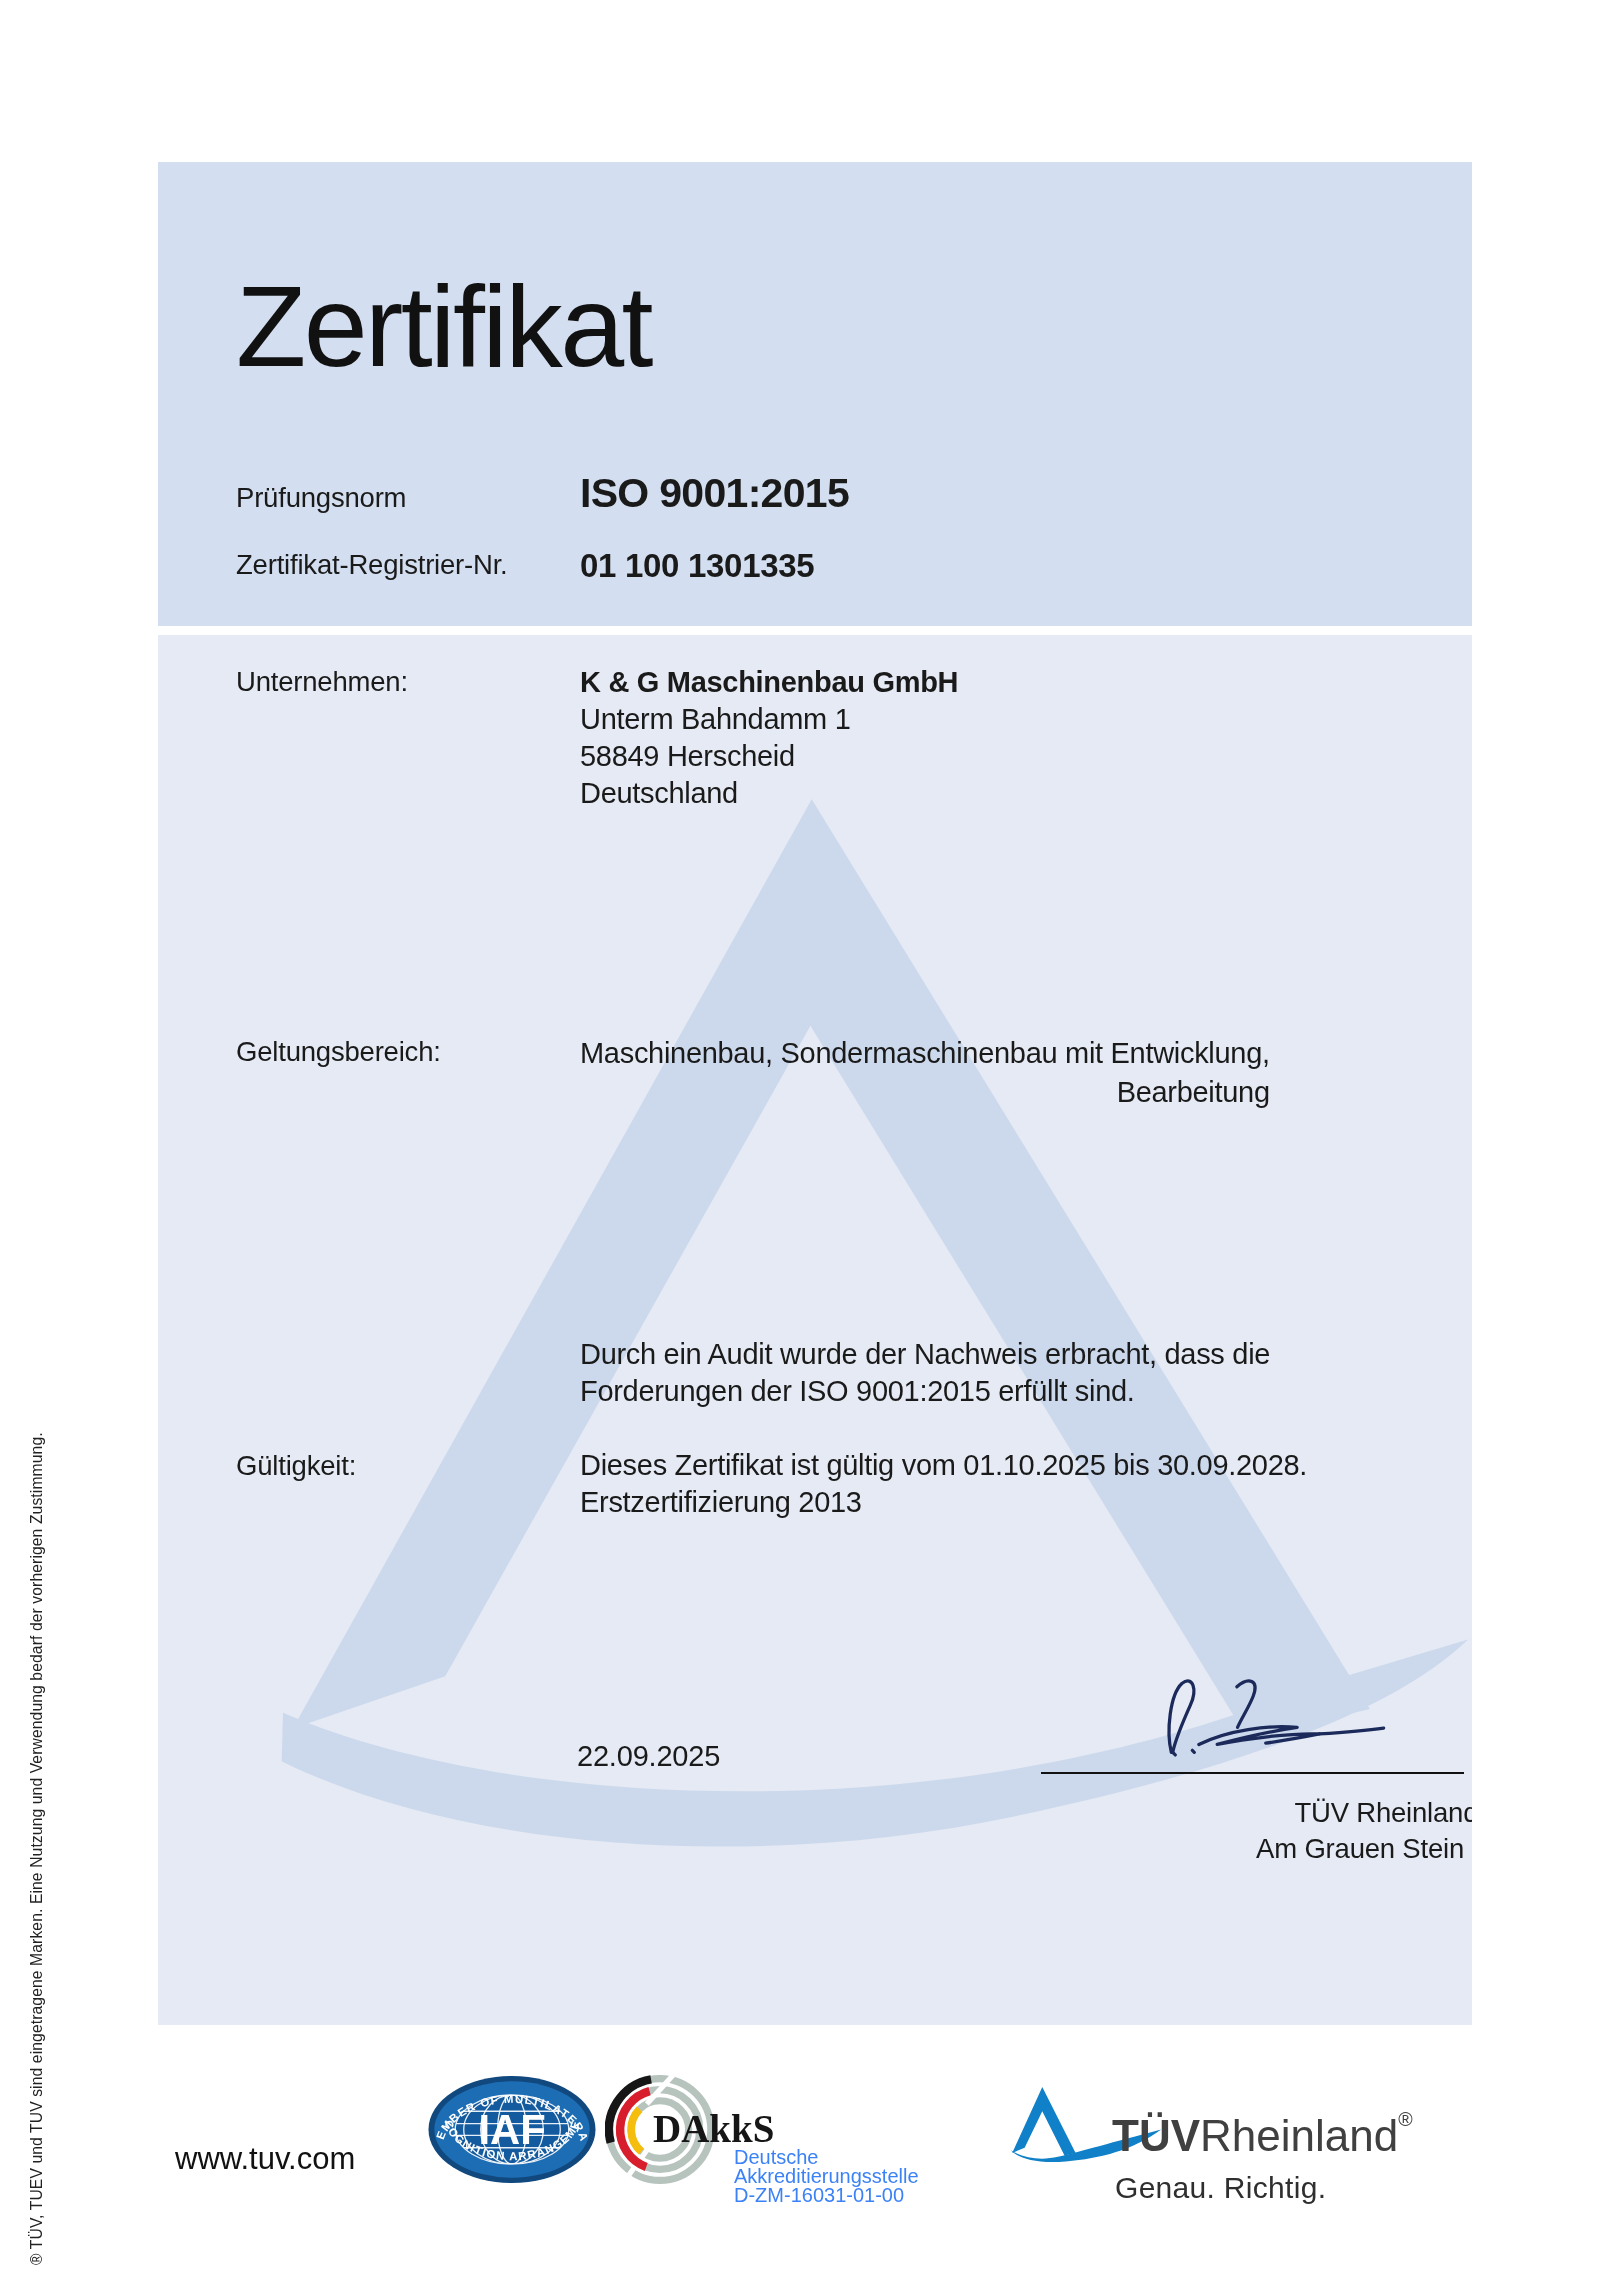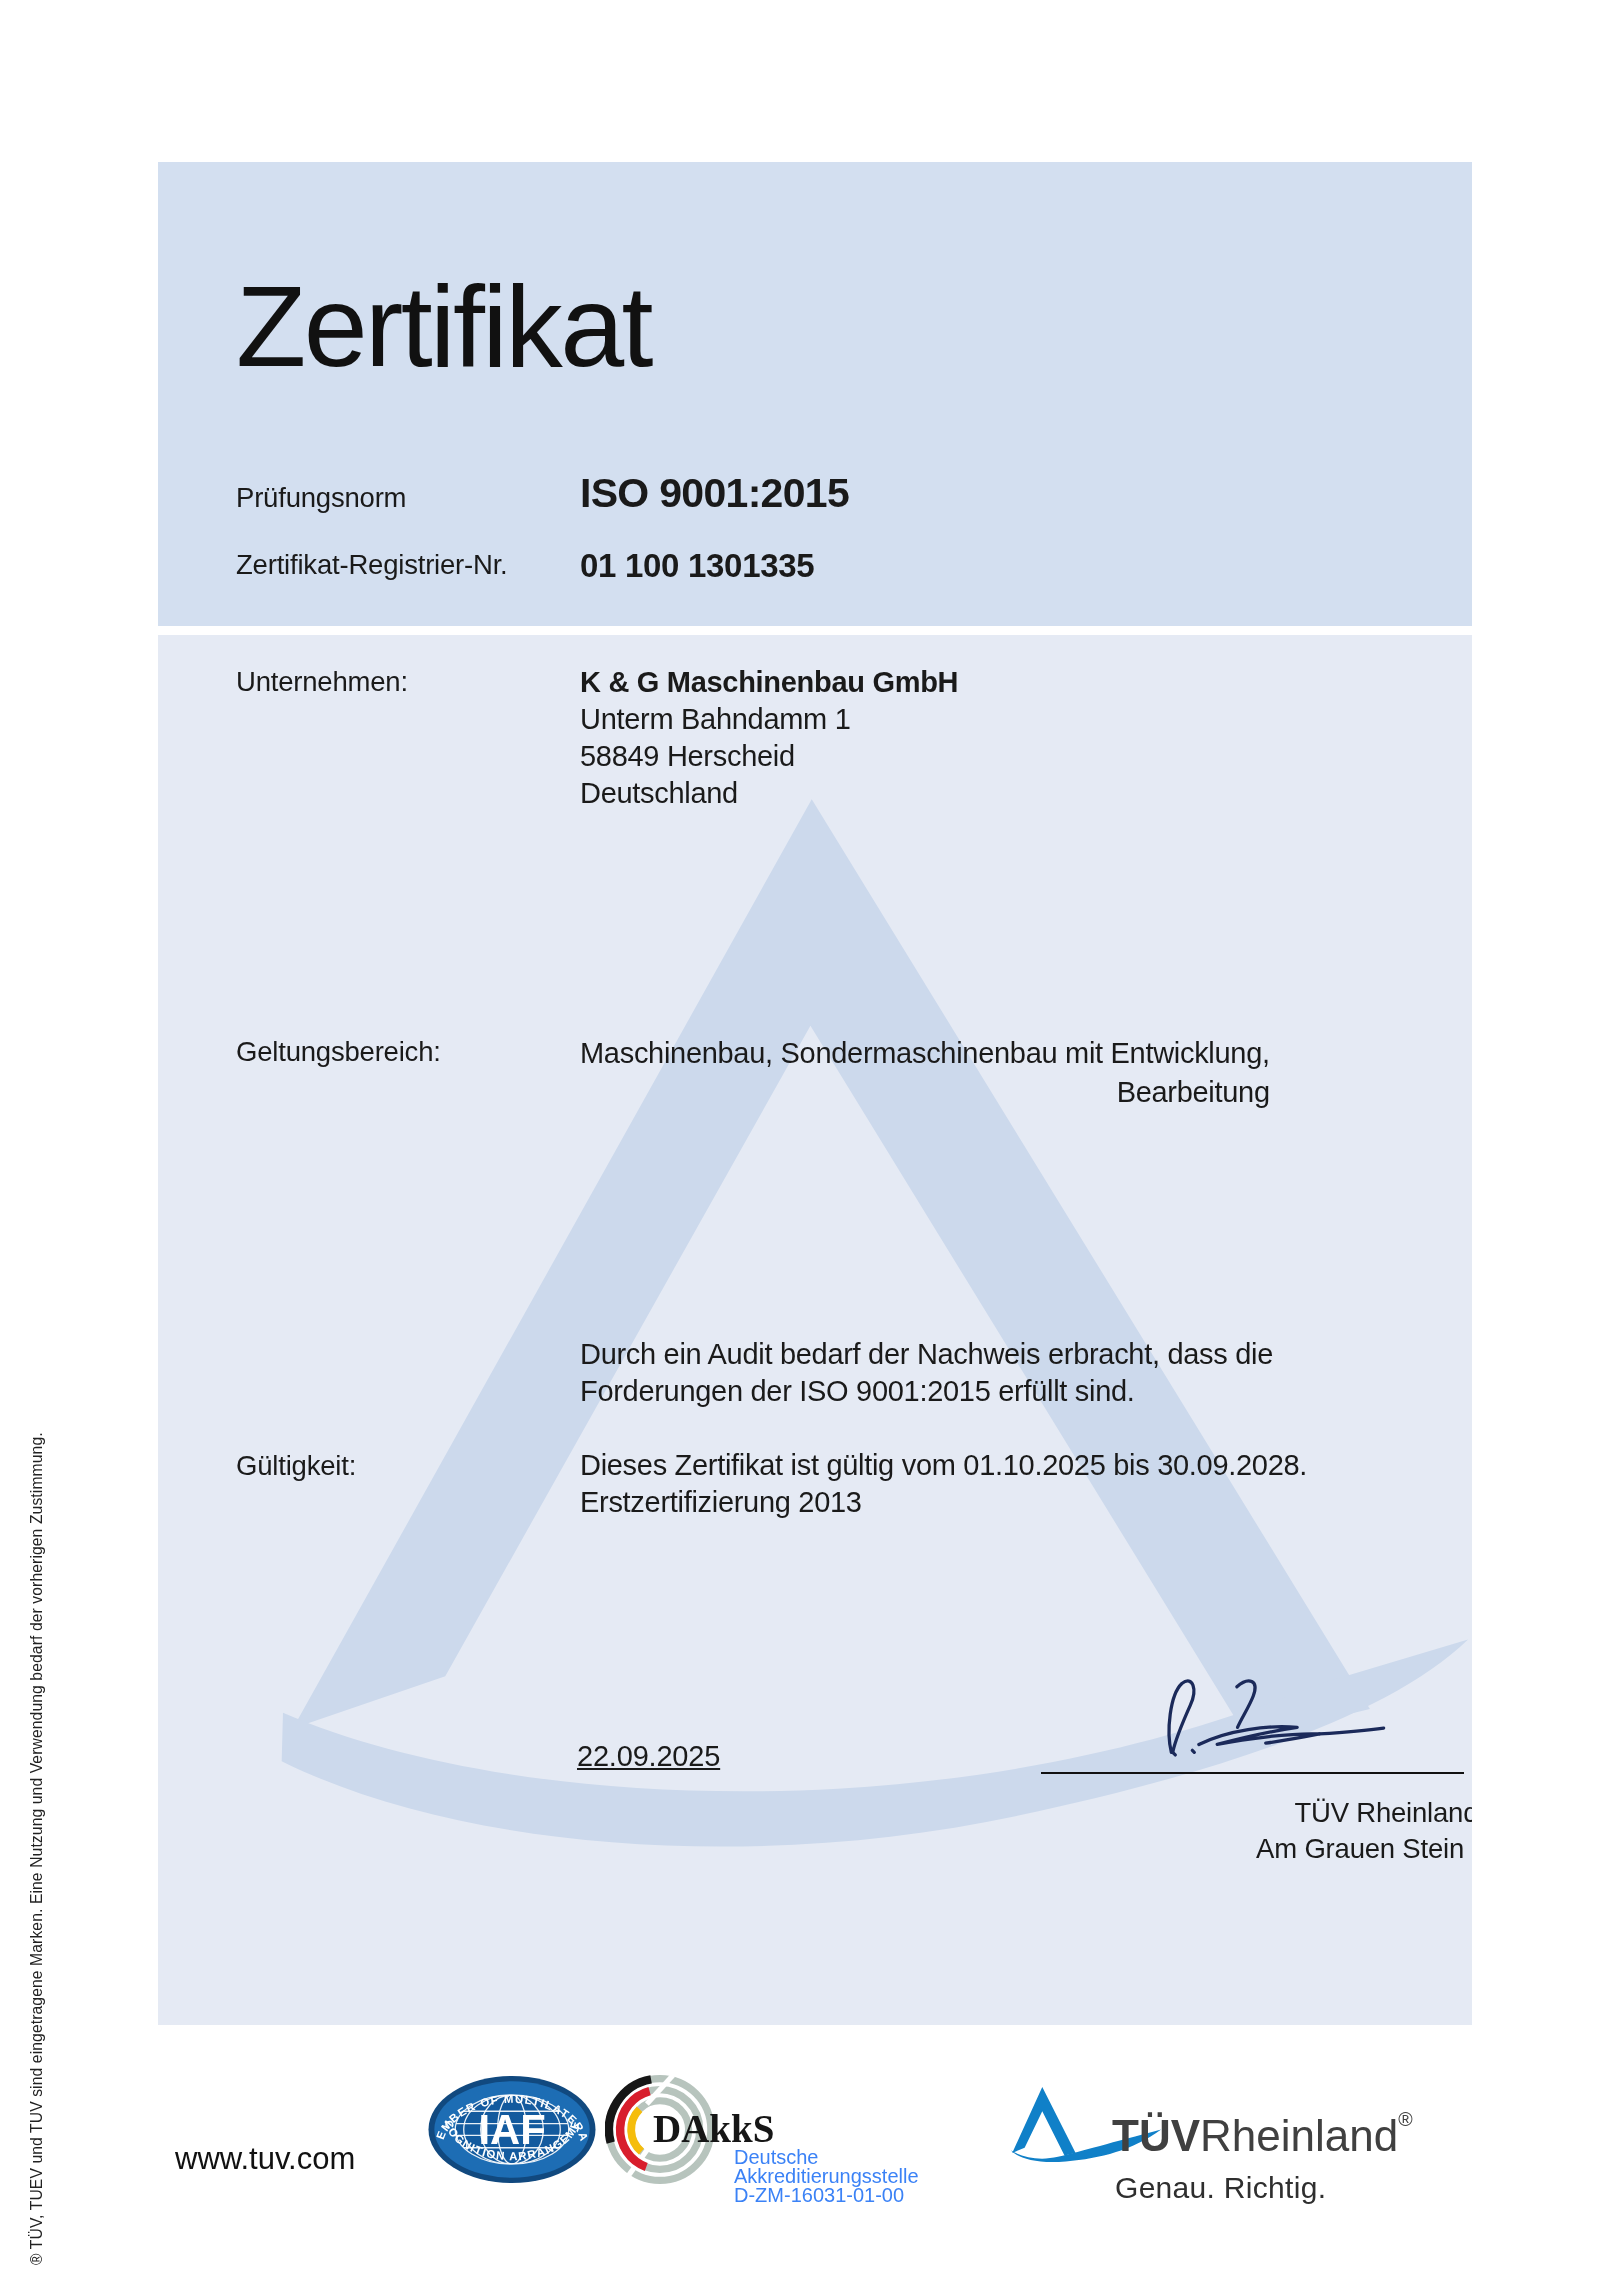--- a/index.html
+++ b/index.html
@@ -18,21 +18,21 @@
   .reg-val{font-size:33px;font-weight:bold;letter-spacing:-0.3px;white-space:nowrap;}
   .bold{font-weight:bold;}
   .lh57{line-height:37px;}
   .lh60{line-height:39px;}
 
   .watermark-svg{position:absolute;left:0;top:0;width:1314px;height:1390px;}
   .watermark-svg path{fill:var(--watermark);}
 
   .sig-line{position:absolute;background:#111;height:2px;}
   .issuer{font-size:27.5px;line-height:36px;text-align:right;letter-spacing:-0.2px;}
-  .date-txt{font-size:29px;letter-spacing:-0.2px;text-decoration:underline;}
+  .date-txt{font-size:29px;letter-spacing:-0.2px;}
 
   .side-note{position:absolute;left:27.5px;top:2265px;transform:rotate(-90deg);
              transform-origin:0 0;white-space:nowrap;font-size:15.7px;color:#222;letter-spacing:0.1px;}
 
   .website{font-size:31px;color:#111;white-space:nowrap;text-align:center;}
   .sig-svg path{stroke:var(--signature-ink);stroke-width:5;fill:none;
                 stroke-linecap:round;stroke-linejoin:round;}
 
   .tuv-wordmark{font-size:44px;color:#404040;white-space:nowrap;}
   .tuv-wordmark .rm{font-size:19.6px;vertical-align:25px;}
@@ -84,21 +84,21 @@
       <div>Deutschland</div>
     </div>
 
     <div class="abs lbl" style="left:78px;top:401px;">Geltungsbereich:</div>
     <div class="abs val lh60" style="left:422px;top:399px;text-align:right;">
       <div>Maschinenbau, Sondermaschinenbau mit Entwicklung,</div>
       <div>Bearbeitung</div>
     </div>
 
     <div class="abs val lh57" style="left:422px;top:701px;">
-      <div>Durch ein Audit bedarf der Nachweis erbracht, dass die</div>
+      <div>Durch ein Audit wurde der Nachweis erbracht, dass die</div>
       <div>Forderungen der ISO 9001:2015 erfüllt sind.</div>
     </div>
 
     <div class="abs lbl" style="left:78px;top:815px;">Gültigkeit:</div>
     <div class="abs val lh57" style="left:422px;top:812px;">
       <div>Dieses Zertifikat ist gültig vom 01.10.2025 bis 30.09.2028.</div>
       <div>Erstzertifizierung 2013</div>
     </div>
 
     <div class="abs date-txt" style="left:419px;top:1105px;">22.09.2025</div>

